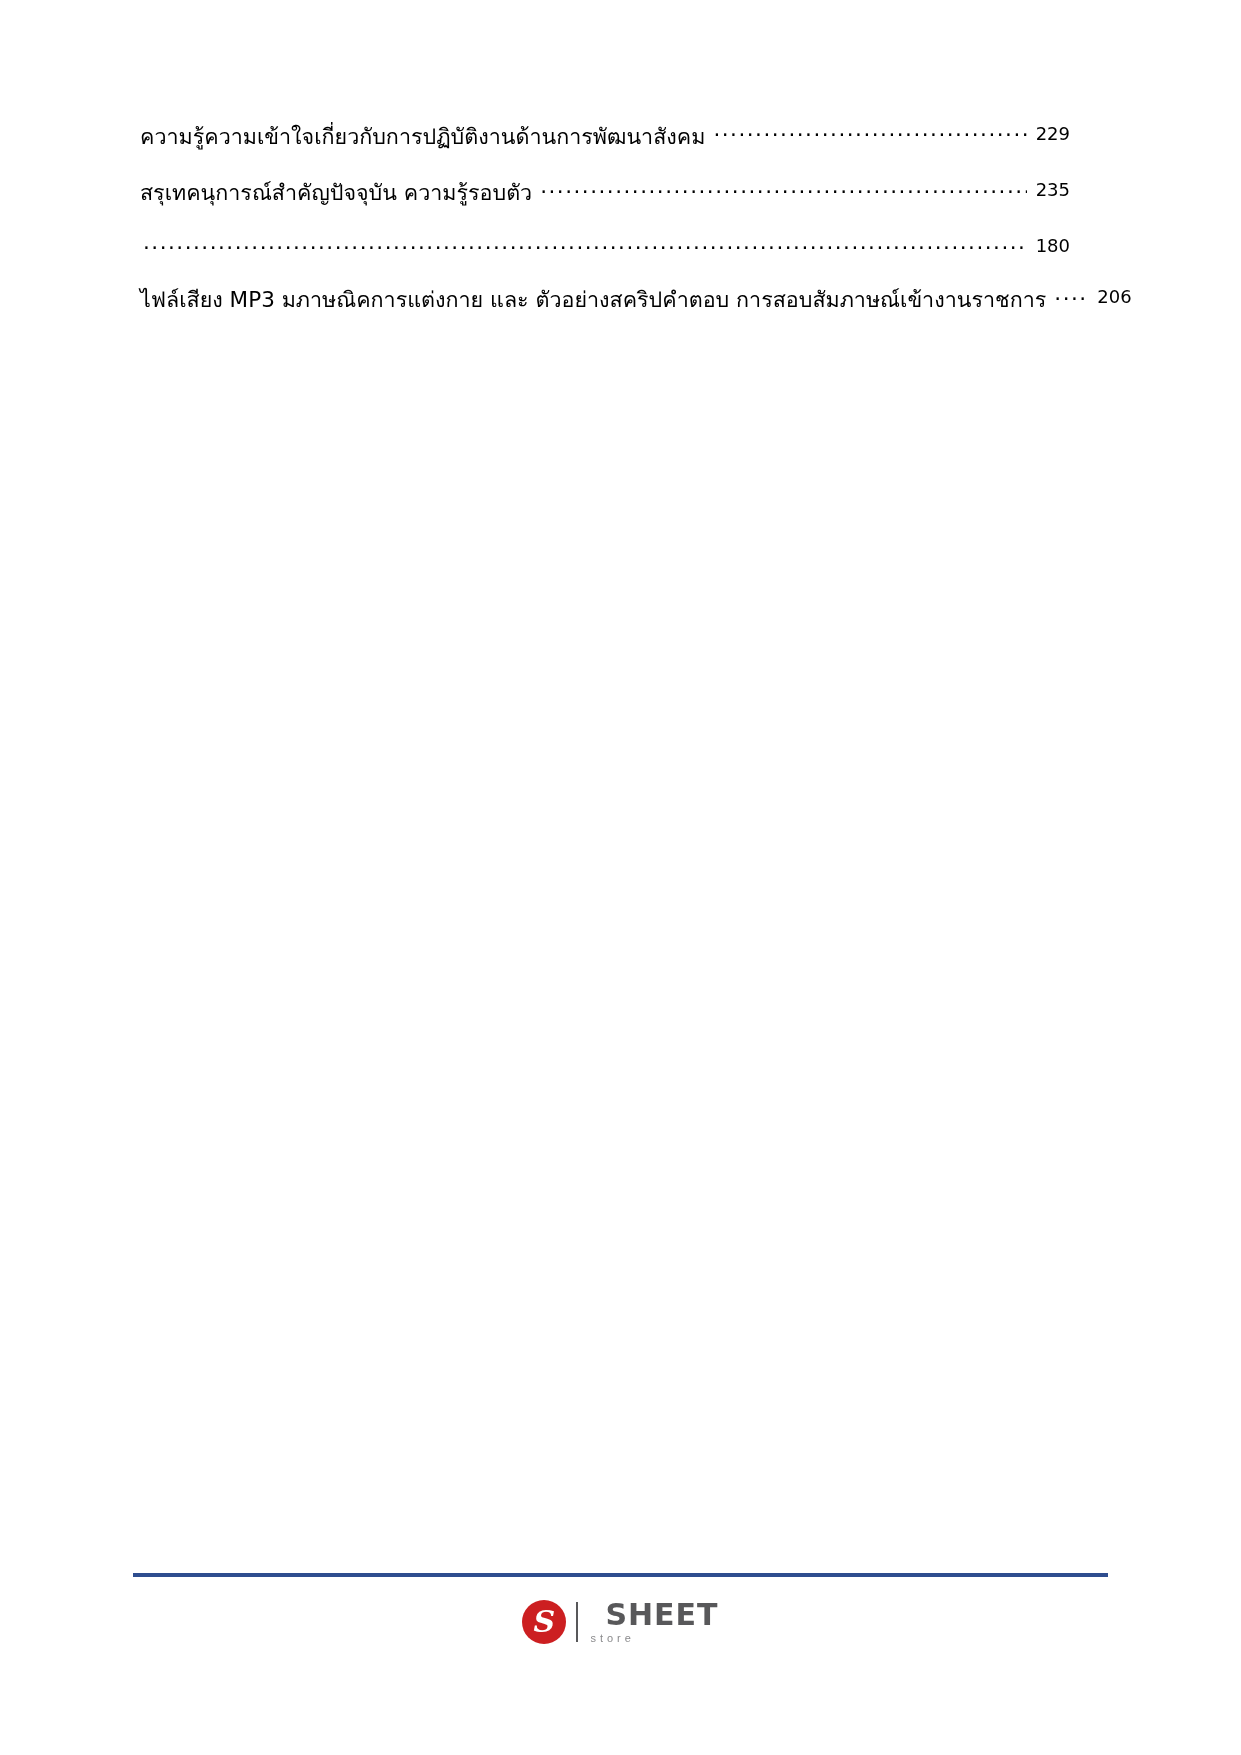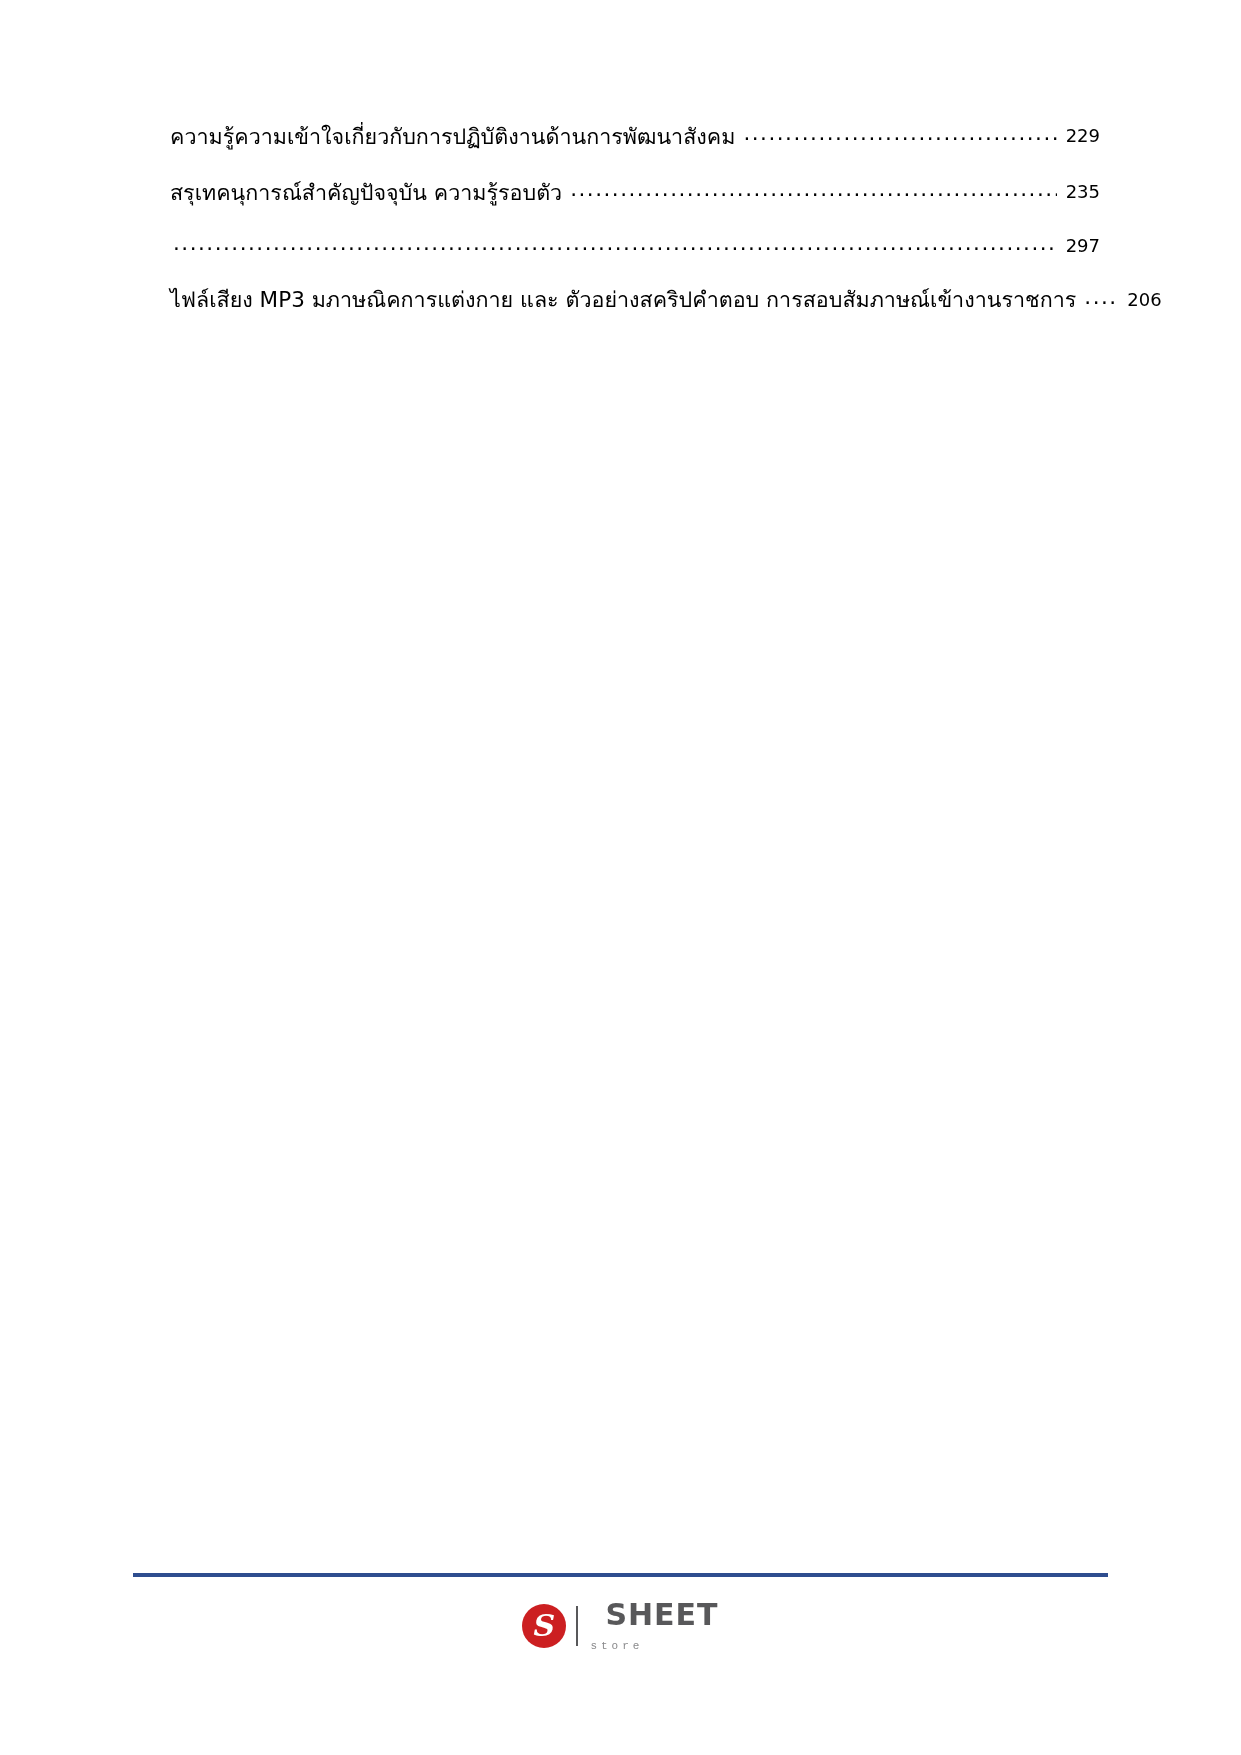--- a/index.html
+++ b/index.html
@@ -24,27 +24,26 @@
 
   .toc {
     position: absolute;
     left: 140px;
     top: 122px;
     width: 930px;
   }
 
   .toc-row {
     display: flex;
-    align-items: center;
+    align-items: flex-start;
     width: 100%;
     margin-bottom: 27px;
     font-size: 21.5px;
     line-height: 1.35;
     white-space: nowrap;
-    margin-left: 30px;
   }
 
   .toc-title {
     flex: 0 0 auto;
     padding-right: 5px;
   }
 
   .toc-leader {
     flex: 1 1 auto;
     overflow: hidden;
@@ -135,25 +134,25 @@
   }
   .logo-word {
     font-family: "DejaVu Sans", "Liberation Sans", sans-serif;
     font-weight: 700;
     font-size: 30px;
     letter-spacing: 1px;
     color: #58585a;
     margin-left: 17px;
   }
   .logo-sub {
-    font-family: Liberation Mono, monospace;
+    font-family: Liberation Sans, sans-serif;
     font-size: 11px;
     letter-spacing: 4px;
     color: #8a8a8c;
-    margin-top: 11px;
+    margin-top: 3px;
     padding-left: 2px;
   }
 </style>
 </head>
 <body>
 
 <div class="page">
 
   <div class="toc">
 
@@ -164,21 +163,21 @@
     </div>
 
     <div class="toc-row">
       <span class="toc-title">สรุเทคนุการณ์สำคัญปัจจุบัน ความรู้รอบตัว</span>
       <span class="toc-leader"></span>
       <span class="toc-page">235</span>
     </div>
 
     <div class="toc-row">
       <span class="toc-leader"></span>
-      <span class="toc-page">297</span>
+      <span class="toc-page">180</span>
     </div>
 
     <div class="toc-row tight">
       <span class="toc-title">ไฟล์เสียง MP3 มภาษณิคการแต่งกาย และ ตัวอย่างสคริปคำตอบ การสอบสัมภาษณ์เข้างานราชการ</span>
       <span class="toc-leader"></span>
       <span class="toc-page">206</span>
     </div>
 
   </div>
 

